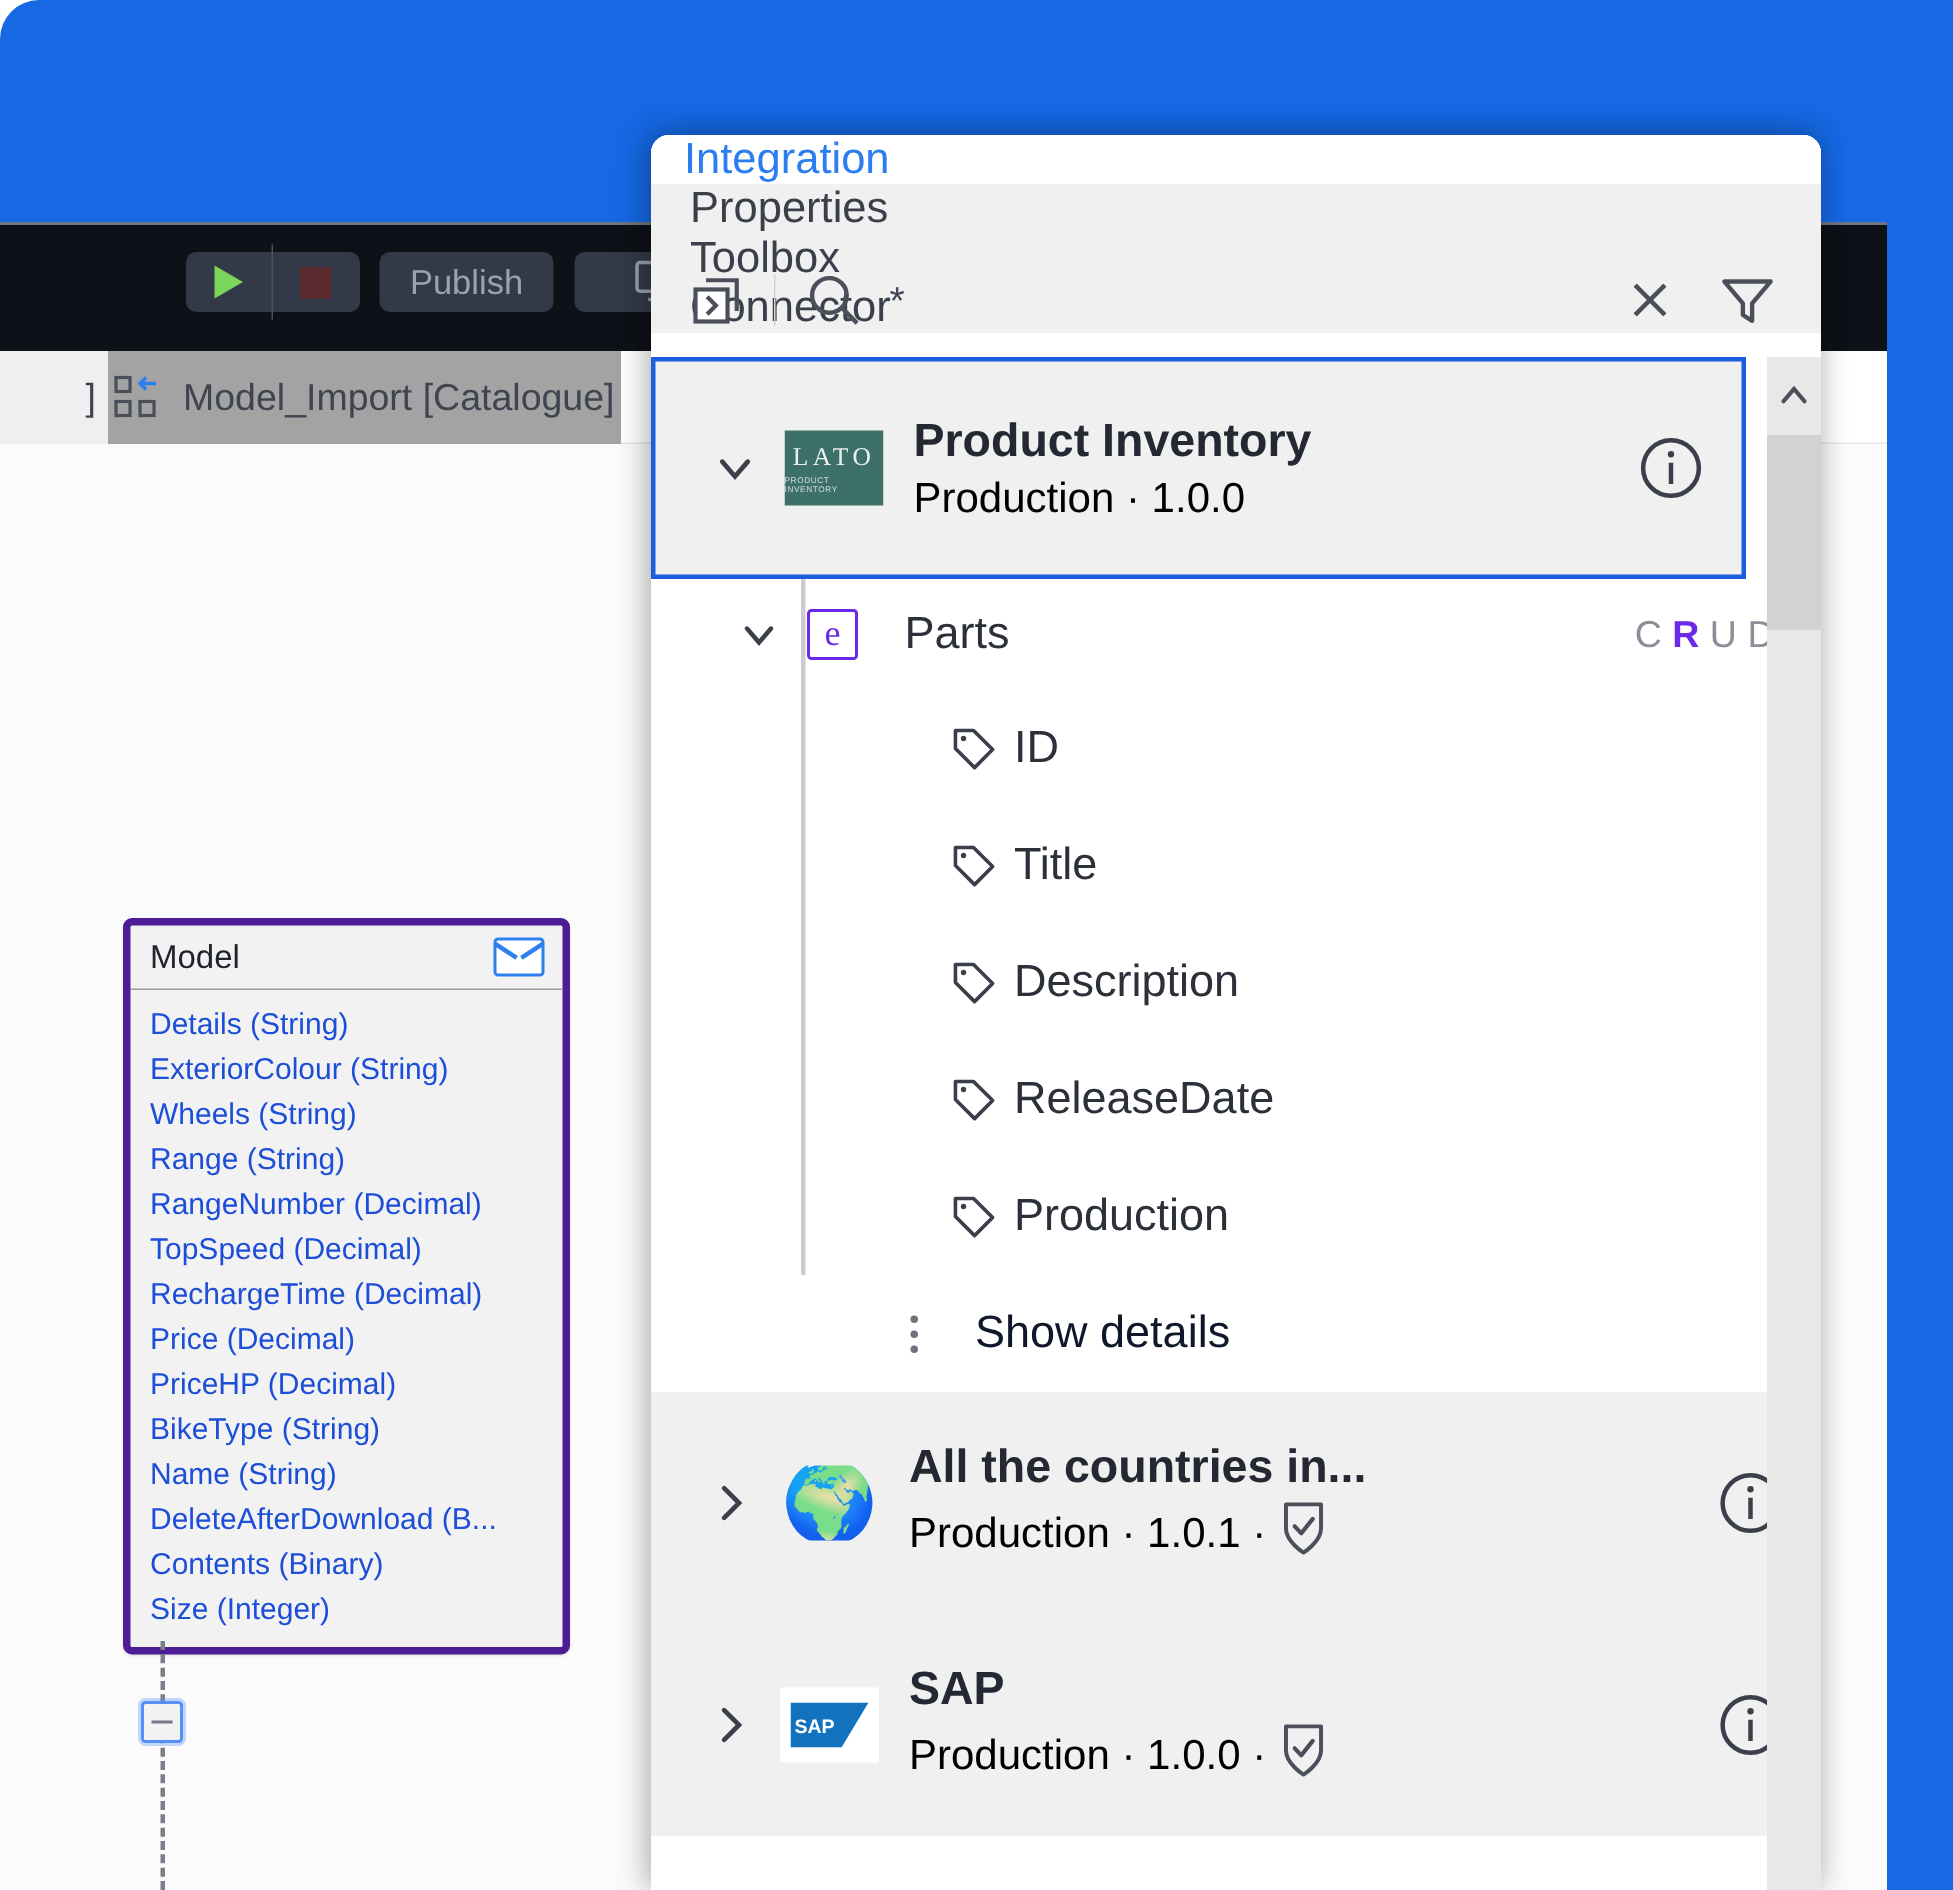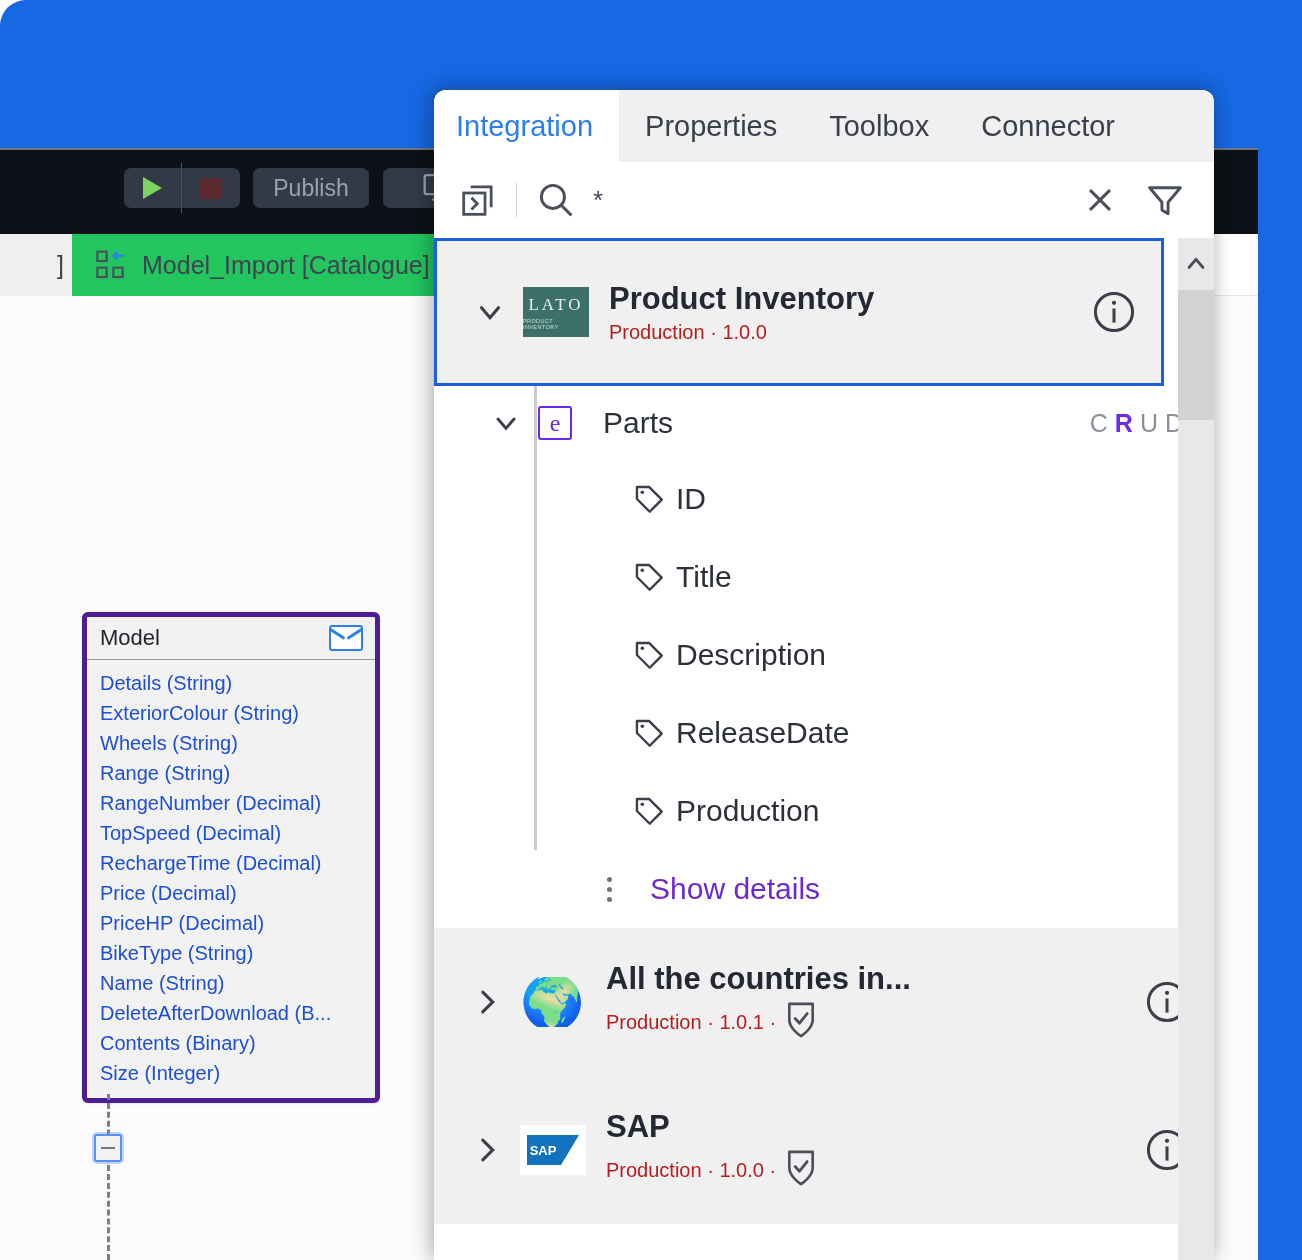--- a/index.html
+++ b/index.html
@@ -86,22 +86,22 @@
     width: 86px; height: 62px;
     background: #efefef;
     display: flex; align-items: center; justify-content: flex-end;
     padding-right: 8px;
     color: #3f4450; font-size: 25px;
   }
   .ide-tab-active {
     position: absolute; left: 72px; top: 0;
     height: 62px;
     display: flex; align-items: center; gap: 14px;
-    padding: 0 24px;
-    background: #22c55e;
+    padding: 0 4px;
+    background: #a3a3a3;
     color: #3f4450; font-size: 25px;
   }
 
   .ide-canvas {
     position: absolute;
     left: 0; top: 148px;
     width: 1258px; height: 964px;
     background: #fbfbfb;
   }
 
@@ -172,20 +172,21 @@
     border-top-right-radius: 12px;
     box-shadow: -3px 0 22px rgba(0,0,0,.22), 0 -2px 18px rgba(0,0,0,.14);
     overflow: hidden;
   }
 
   .panel-tabs {
     display: flex;
     height: 72px;
     background: #f0f0f0;
     align-items: stretch;
+    flex-direction: column;
   }
   .panel-tab {
     display: flex; align-items: center;
     padding: 0 26px;
     font-size: 29px;
     color: #3a3f4a;
     background: #f0f0f0;
     white-space: nowrap;
   }
   .panel-tab:first-child { padding-left: 22px; }
@@ -260,21 +261,21 @@
     width: 66px; height: 66px; background: #ffffff;
     display: flex; align-items: center; justify-content: center;
   }
   .logo-globe { font-size: 52px; line-height: 1; }
   .pkg-text { flex: 1; min-width: 0; }
   .pkg-title {
     font-size: 31px; font-weight: bold; color: #242833;
     white-space: nowrap; overflow: hidden;
   }
   .pkg-sub {
-    font-size: 20px; color: #b91c1c;
+    font-size: 28px; color: #000000;
     margin-top: 4px;
     display: flex; align-items: center; gap: 8px;
     white-space: nowrap;
     text-align: right;
   }
   .pkg-info { width: 54px; flex: none; display: flex; align-items: center; justify-content: center; }
 
   .tree-body { background: #ffffff; position: relative; }
   .ent-row {
     display: flex; align-items: center;
@@ -315,21 +316,21 @@
     display: flex; align-items: center;
     height: 78px;
     padding-left: 150px;
     background: #ffffff;
   }
   .details-dots {
     width: 50px; flex: none;
     display: flex; flex-direction: column; align-items: center; gap: 5px;
   }
   .details-dots i { width: 5px; height: 5px; border-radius: 50%; background: #6e727c; display: block; }
-  .details-label { font-size: 30px; color: #6d28d9; padding-left: 16px; }
+  .details-label { font-size: 30px; color: #0f172a; padding-left: 16px; }
 
   
   .panel-scroll {
     position: absolute;
     right: 0; top: 0;
     width: 36px; height: 1022px;
     background: #e8e8e8;
   }
   .ps-up {
     height: 52px;

